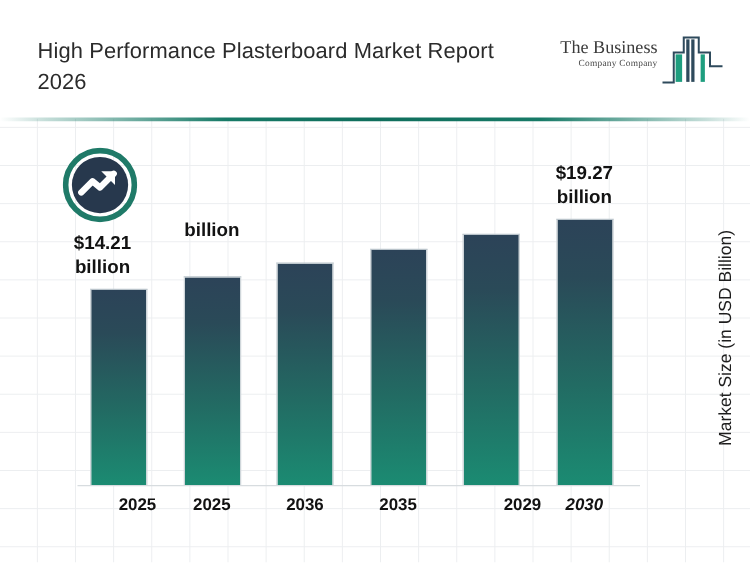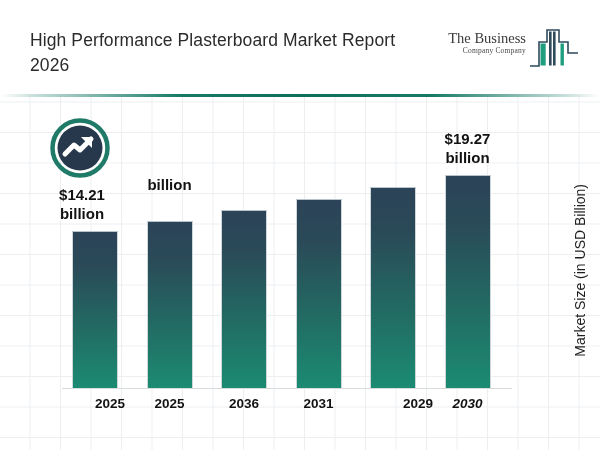--- a/index.html
+++ b/index.html
@@ -160,21 +160,21 @@
         </div>
         <div class="bar-label" style="left: 417.5px; width: 100px; top: 128.686px;">
           <div>$19.27</div>
           <div>billion</div>
         </div>
       </div>
     <div id="ticks-layer">
         <div class="xtick" style="left: 70px; width: 80px;">2025</div>
         <div class="xtick" style="left: 129.5px; width: 80px;">2025</div>
         <div class="xtick" style="left: 204px; width: 80px;">2036</div>
-        <div class="xtick" style="left: 278.5px; width: 80px;">2031</div>
+        <div class="xtick" style="left: 278.5px; width: 80px;">2035</div>
         <div class="xtick" style="left: 353px; width: 80px; text-align: right;">2029</div>
         <div class="xtick" style="left: 427.5px; width: 80px; font-style: italic;">2030</div>
       </div>
 
     <div id="ylabel">
       <span>Market Size (in USD Billion)</span>
     </div>
   </div>
 
 </div>

